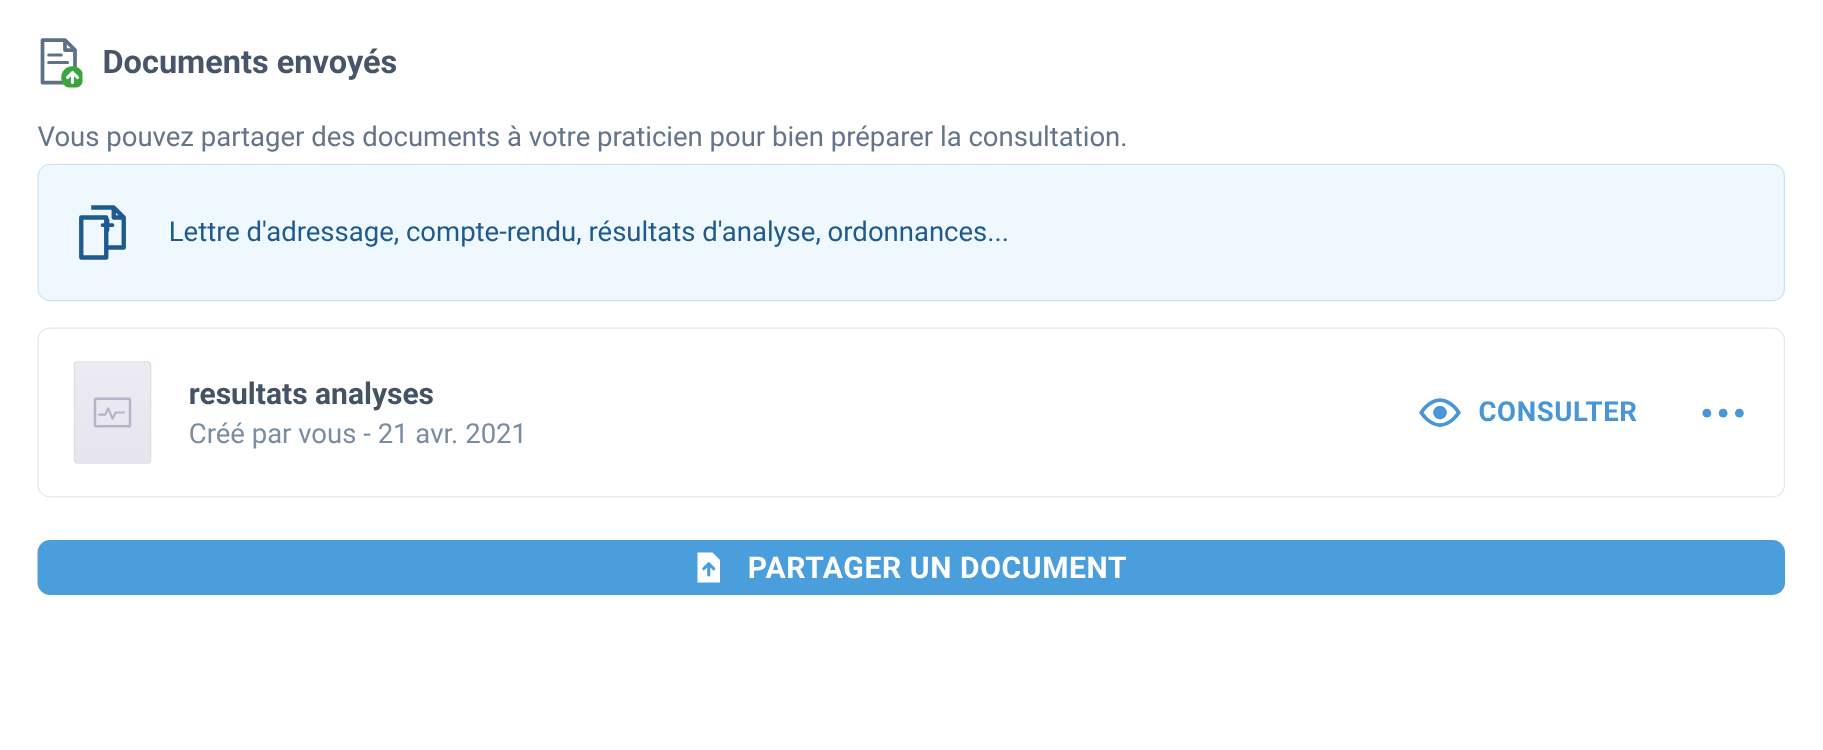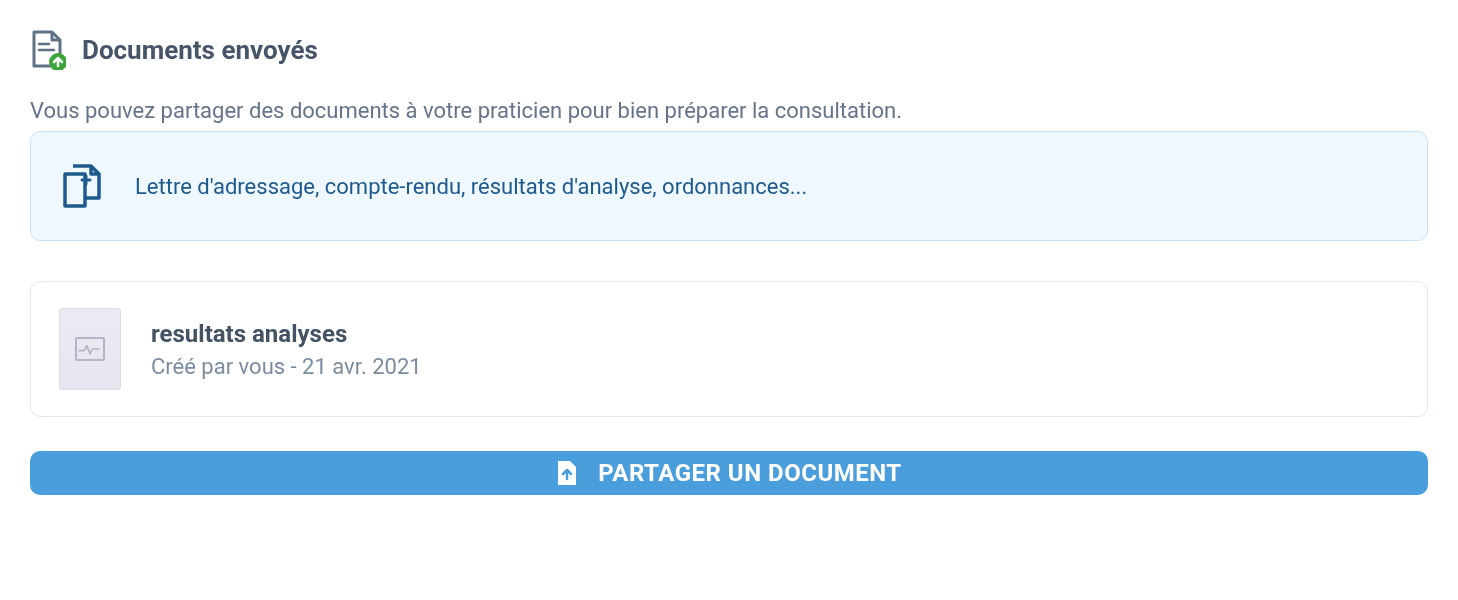--- a/index.html
+++ b/index.html
@@ -37,21 +37,21 @@
       font-weight: 400;
     }
     .info-banner {
       display: flex;
       align-items: center;
       gap: 28px;
       background: #eff8fe;
       border: 1px solid #c8e3f7;
       border-radius: 10px;
       padding: 30px 28px;
-      margin-bottom: 40px;
+      margin-bottom: 21px;
     }
     .info-banner-icon {
       width: 48px;
       height: 48px;
       flex-shrink: 0;
     }
     .info-banner-text {
       font-size: 22px;
       color: #1e5a8e;
       font-weight: 400;
@@ -197,20 +197,36 @@
     <div class="document-thumb-inner">
       <svg viewBox="0 0 30 24" width="26" height="20" style="position:absolute;top:0;left:0;">
         <polyline points="2,14 8,14 11,8 15,18 18,12 26,12" fill="none" stroke="#b5b3c8" stroke-width="2" stroke-linecap="round" stroke-linejoin="round"></polyline>
       </svg>
     </div>
   </div>
   <div class="document-info">
     <div class="document-name">resultats analyses</div>
     <div class="document-meta">Créé par vous - 21 avr. 2021</div>
   </div>
+  <div class="document-actions">
+    <button class="view-button">
+      <span class="eye-icon">
+        <svg viewBox="0 0 34 24" width="34" height="24">
+          <path d="M 17 2 C 8 2 2 12 2 12 C 2 12 8 22 17 22 C 26 22 32 12 32 12 C 32 12 26 2 17 2 Z" fill="none" stroke="#4896d8" stroke-width="3"></path>
+          <circle cx="17" cy="12" r="5.5" fill="#4896d8"></circle>
+        </svg>
+      </span>
+      <span class="view-button-label">CONSULTER</span>
+    </button>
+    <button class="more-button">
+      <span class="more-dot"></span>
+      <span class="more-dot"></span>
+      <span class="more-dot"></span>
+    </button>
+  </div>
 </div>
 
 <button class="share-button">
   <span class="share-button-icon">
     <svg viewBox="0 0 22 28" width="22" height="28">
       <path d="M 2 2 L 14 2 L 20 8 L 20 26 L 2 26 Z" fill="#ffffff"></path>
       <path d="M 11 20 L 11 12 M 7 15 L 11 11 L 15 15" fill="none" stroke="#4b9edc" stroke-width="2.5" stroke-linecap="round" stroke-linejoin="round"></path>
     </svg>
   </span>
   <span>PARTAGER UN DOCUMENT</span>

